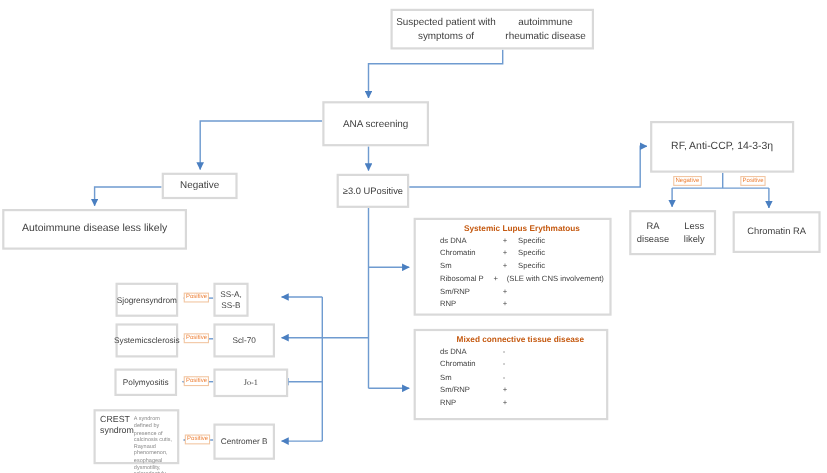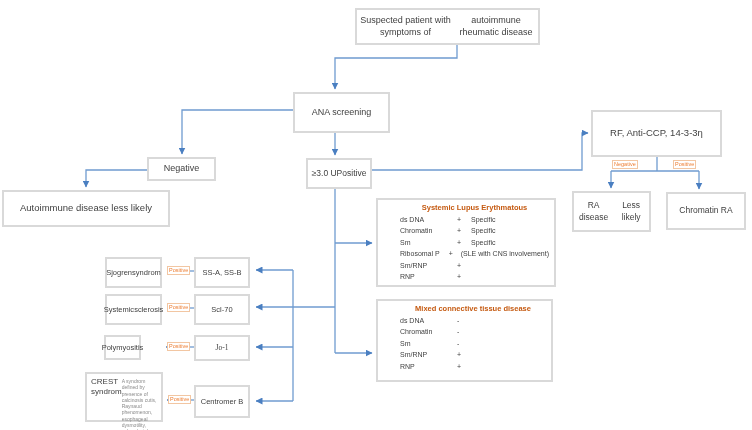--- a/index.html
+++ b/index.html
@@ -102,38 +102,38 @@
 
   <div class="node fs85" style="left:666px;top:192px;width:80px;height:38px;">
     <div>Chromatin RA</div>
   </div>
 
   <div class="node fs75" style="left:105px;top:257px;width:57px;height:31px;">
     <div>Sjogren</div>
     <div>syndrom</div>
   </div>
 
-  <div class="node fs75" style="left:194px;top:257px;width:56px;height:31px;">
+  <div class="node fs75" style="left:194px;top:257px;width:32px;height:31px;">
     <div>SS-A, SS-B</div>
   </div>
 
   <div class="node fs75" style="left:105px;top:294px;width:57px;height:31px;">
     <div>Systemic</div>
     <div>sclerosis</div>
   </div>
 
   <div class="node fs75" style="left:194px;top:294px;width:56px;height:31px;">
     <div>Scl-70</div>
   </div>
 
-  <div class="node fs75" style="left:104px;top:335px;width:37px;height:25px;">
+  <div class="node fs75" style="left:104px;top:335px;width:57px;height:25px;">
     <div>Polymyositis</div>
   </div>
 
-  <div class="node fs75" style="left:194px;top:335px;width:56px;height:26px;font-family:Liberation Serif, serif;">
+  <div class="node fs75" style="left:194px;top:335px;width:68px;height:26px;font-family:Liberation Serif, serif;">
     <div>Jo-1</div>
   </div>
 
   <div class="node ta-left" style="left:85px;top:372px;width:78px;height:50px;">
     <div class="crest-title">CREST syndrom</div>
     <div class="crest-desc">A syndrom defined by presence of calcinosis cutis, Raynaud phenomenon, esophageal dysmotility, sclerodactyly and telangiectasia</div>
   </div>
 
   <div class="node fs75" style="left:194px;top:385px;width:56px;height:33px;">
     <div>Centromer B</div>

